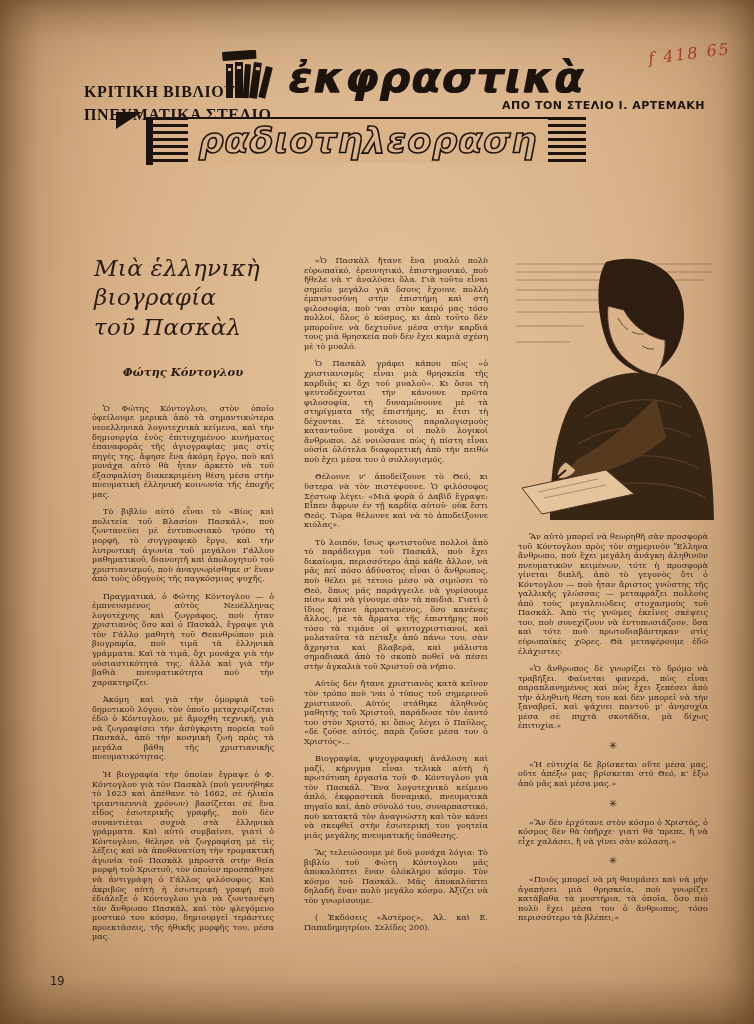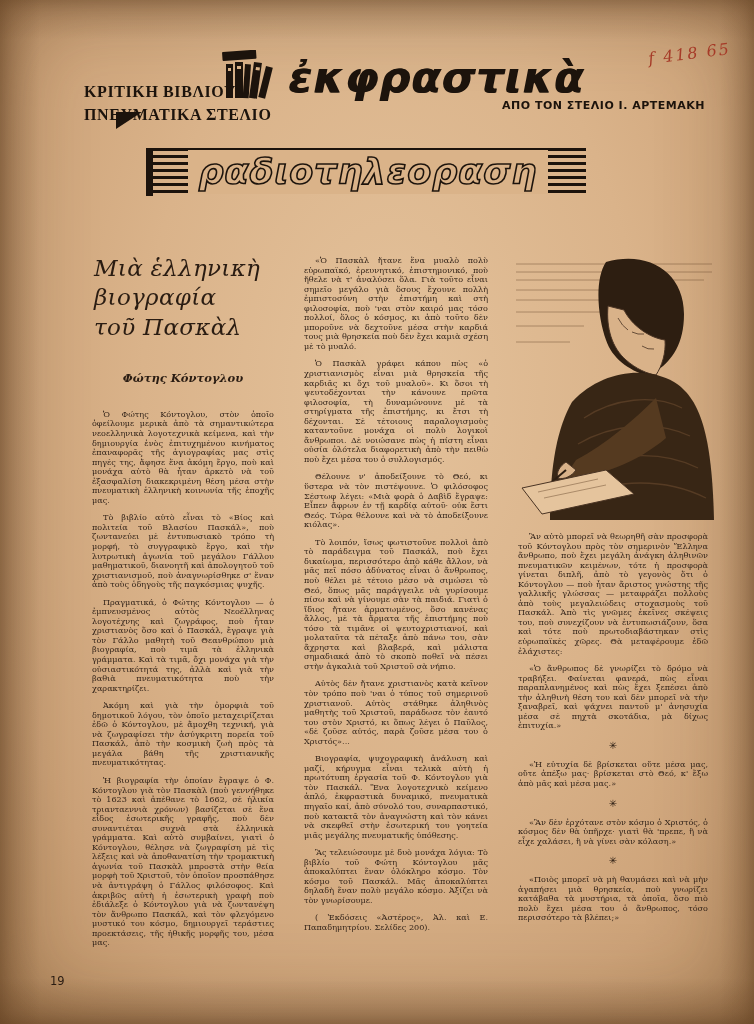--- a/index.html
+++ b/index.html
@@ -27,42 +27,42 @@
   .kicker-triangle{position:absolute;left:116px;top:112px;width:0;height:0;
     border-left:26px solid #1c130c;border-bottom:17px solid transparent;}
   .books-logo{position:absolute;left:220px;top:50px;}
   .masthead-title{position:absolute;left:288px;top:52px;font-family:"DejaVu Sans",sans-serif;
     font-weight:bold;font-style:italic;font-size:43px;color:#1c130c;letter-spacing:1px;
     text-shadow:1px 0 0 #1c130c;}
   .masthead-byline{position:absolute;right:49px;top:99px;font-family:"DejaVu Sans",sans-serif;
     font-weight:bold;font-size:11px;letter-spacing:.5px;color:#1c130c;}
   .stripes-band{position:absolute;left:150px;top:117px;width:436px;height:48px;
     background:repeating-linear-gradient(to bottom,#1c130c 0 3px,rgba(0,0,0,0) 3px 7px);
-    text-align:center;margin-top:31px;}
+    text-align:center;}
   .stripes-band::before{content:"";position:absolute;left:-4px;top:0;width:7px;height:48px;background:#1c130c;}
   .outline-text{display:inline-block;position:relative;top:2px;
     font-family:"DejaVu Sans",sans-serif;font-weight:bold;font-style:italic;
     font-size:35px;line-height:44px;letter-spacing:1px;
     color:#dab389;background:#dab389;padding:0 10px;
     -webkit-text-stroke:1.6px #1c130c;}
   .handwriting{position:absolute;left:648px;top:44px;color:#a63b28;
     font-family:"DejaVu Serif",serif;font-style:italic;font-size:16px;
     transform:rotate(-7deg);letter-spacing:2px;}
   
   .col{position:absolute;top:248px;height:744px;overflow:hidden;
     font-size:8.1px;line-height:1.18;text-align:justify;}
   .col p{margin:8px;text-indent:11px;}
   .col p.star{text-align:center;text-indent:0;font-size:10px;line-height:1.3;margin:3px 0;color:#2a1c12;}
   .col1{left:84px;width:198px;}
   .col2{left:296px;width:200px;}
   .col3{left:510px;width:206px;}
   .article-title{margin:6px 0 16px 10px;font-style:italic;font-weight:500;
     font-size:23px;line-height:1.28;color:#2a1c12;letter-spacing:.3px;}
   .article-title span{display:block;}
-  .author{margin-top:30px;margin-bottom:24px;text-align:center;
+  .author{margin-top:24px;margin-bottom:24px;text-align:center;
     font-weight:bold;font-style:italic;font-size:11.5px;color:#2a1c12;}
   .illustration{width:200px;height:272px;margin:0 0 12px 4px;}
   .publisher{margin-top:4px;}
   .page-number{position:absolute;left:50px;top:974px;font-size:11.5px;
     font-family:"DejaVu Sans",sans-serif;color:#2a1c12;}
 </style>
 </head>
 <body>
 
 <div class="page">

